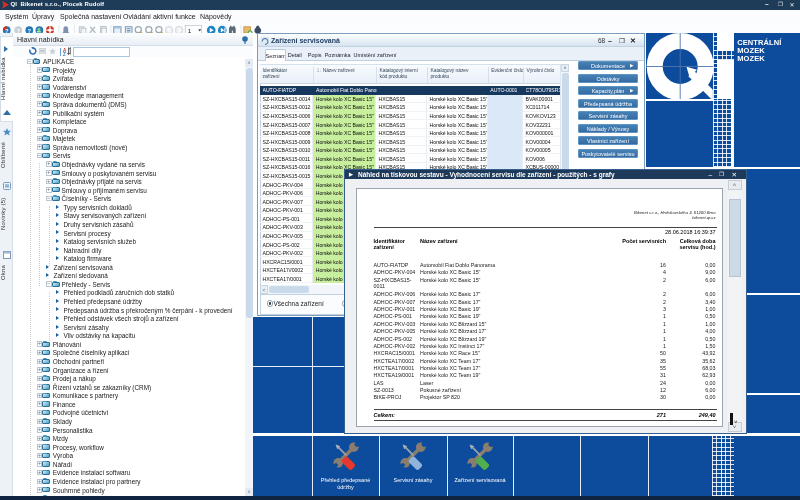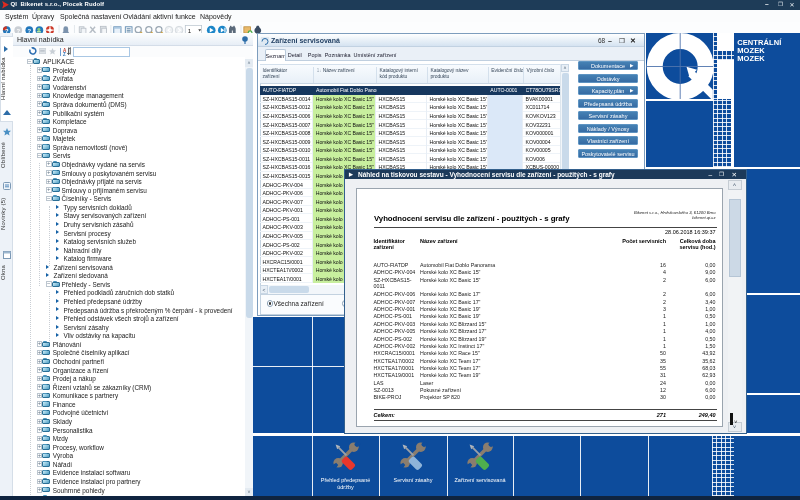--- a/index.html
+++ b/index.html
@@ -740,21 +740,20 @@
 
 <div class="abs" id="modal">
  <div id="mtitle">
   <span style="position:absolute;left:4px;top:1px;font-size:5px;">▶</span>
   <span style="position:absolute;left:13px;top:1px;">Náhled na tiskovou sestavu - Vyhodnocení servisu dle zařízení - použitých - s grafy</span>
   <span style="position:absolute;right:34px;top:1px;font-weight:normal;">–</span>
   <span style="position:absolute;right:22px;top:1.5px;font-weight:normal;font-size:5.5px;">❐</span>
   <span style="position:absolute;right:9px;top:1px;font-weight:normal;">✕</span>
  </div>
  <div id="mpage">
-  <div style="position:absolute;left:17px;top:25.5px;font-size:7.8px;letter-spacing:-0.05px;font-weight:bold;color:#000;">Vyhodnocení servisu dle zařízení - použitých - s grafy</div>
   <div style="position:absolute;right:6.5px;top:21px;font-size:4.2px;font-style:italic;color:#222;text-align:right;line-height:5px;">Bikenet s.r.o., Hněvkovského 3, 61200 Brno<br>bikenet.qi.cz</div>
   <div style="position:absolute;left:16.5px;top:38px;width:343px;height:1px;background:#444;"></div>
   <div style="position:absolute;right:6.5px;top:40.5px;font-size:5.5px;color:#000;">28.06.2018 16:39:37</div>
   <div style="position:absolute;left:16.5px;top:49.5px;font-size:5.5px;font-weight:bold;line-height:6px;">Identifikátor<br>zařízení</div>
   <div style="position:absolute;left:63px;top:49.5px;font-size:5.5px;font-weight:bold;">Název zařízení</div>
   <div style="position:absolute;right:56px;top:49.5px;font-size:5.5px;font-weight:bold;">Počet servisních</div>
   <div style="position:absolute;right:6.5px;top:49.5px;font-size:5.5px;font-weight:bold;text-align:right;line-height:6px;">Celková doba<br>servisu (hod.)</div>
 <div class="rrow" style="top:73.50px">
         <span class="rc1">AUTO-FIATDP</span>
         <span class="rc2">Automobil Fiat Doblo Panorama</span>

